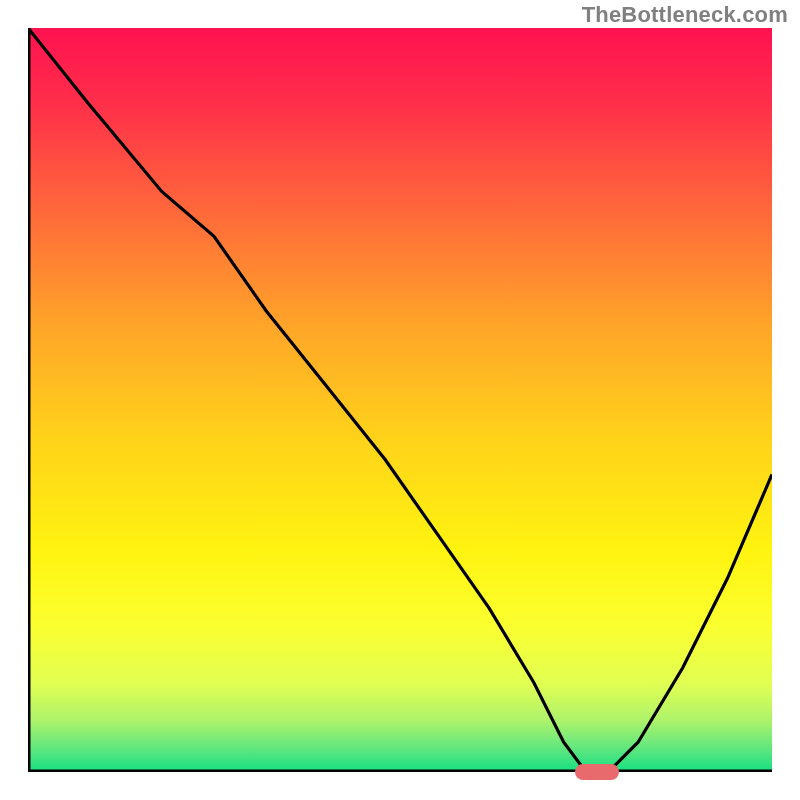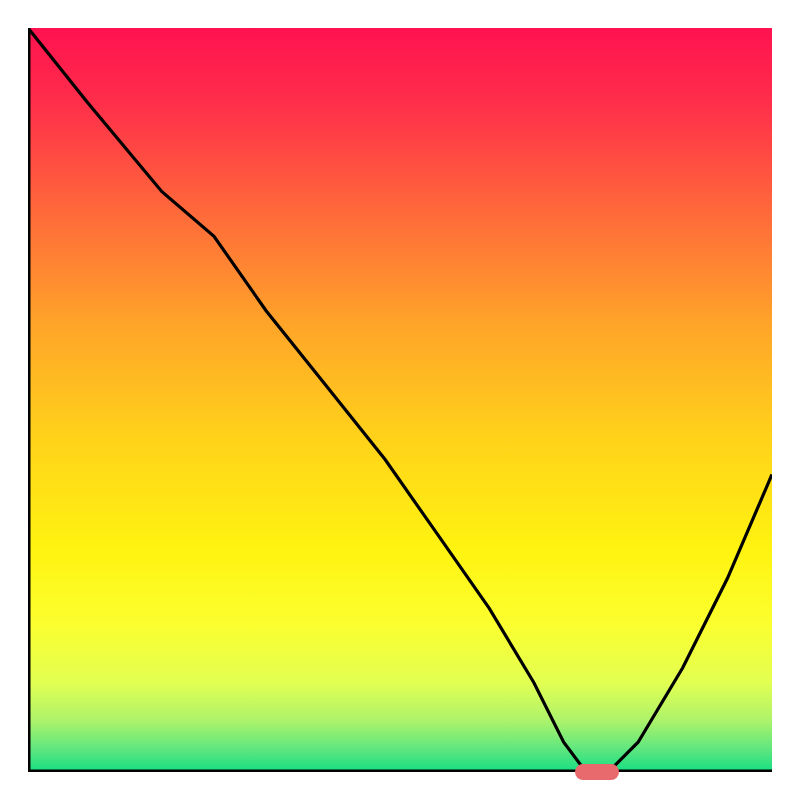--- a/index.html
+++ b/index.html
@@ -67,20 +67,21 @@
     height: 16px;
     width: 44px;
     pointer-events: none;
   }
 </style>
 </head>
 <body>
 
 <div class="container">
 
+  <div class="watermark">TheBottleneck.com</div>
 
   <div class="plot-area">
 
     <svg class="gradient-bg" viewBox="0 0 100 100" preserveAspectRatio="none">
       <defs>
         <linearGradient id="vgrad" x1="0" y1="0" x2="0" y2="1">
             <stop offset="0.00%" stop-color="#ff1250"></stop>
             <stop offset="10.00%" stop-color="#ff2e4a"></stop>
             <stop offset="25.00%" stop-color="#ff6a3a"></stop>
             <stop offset="40.00%" stop-color="#ffa529"></stop>

